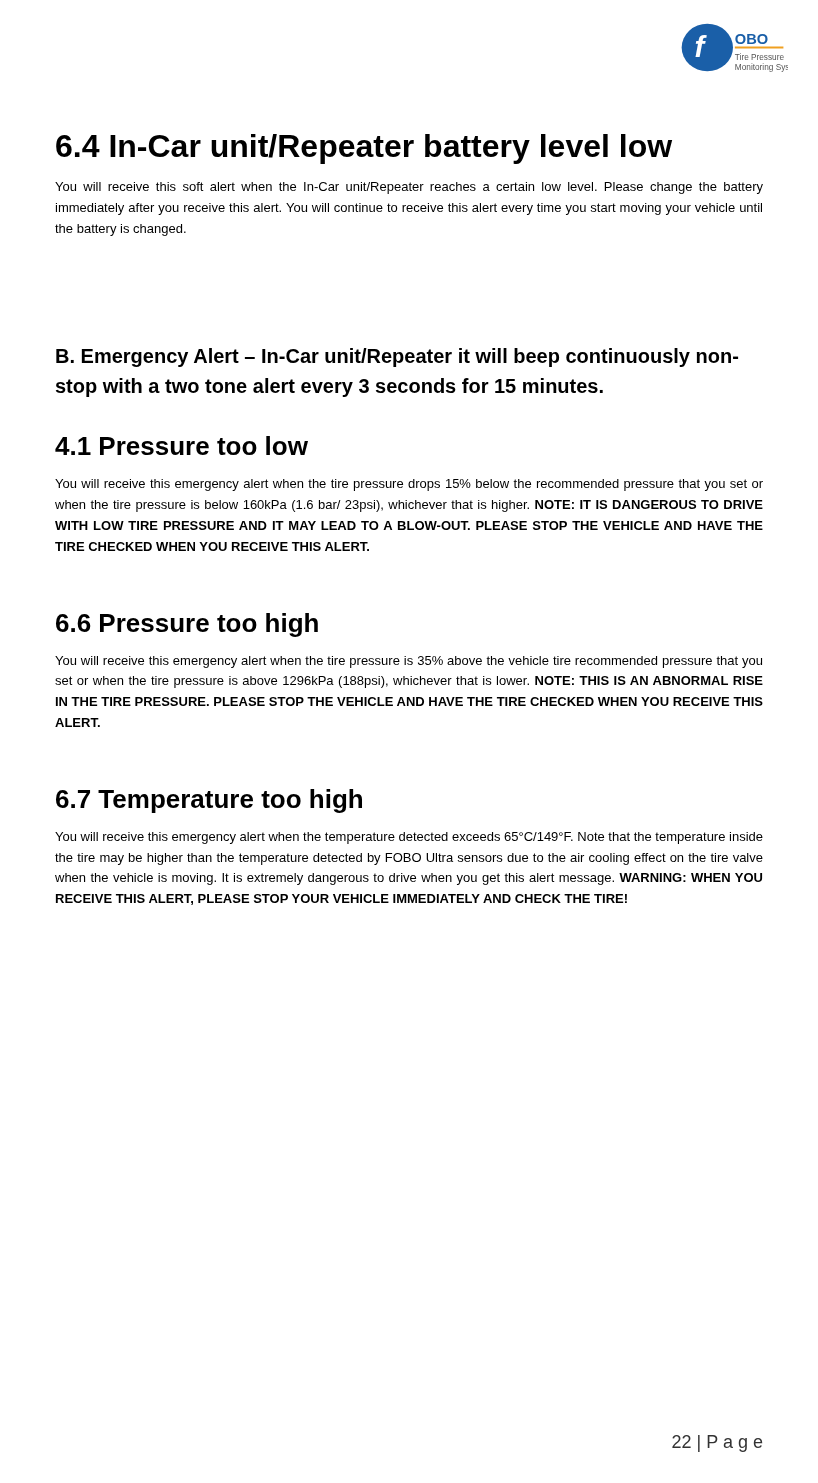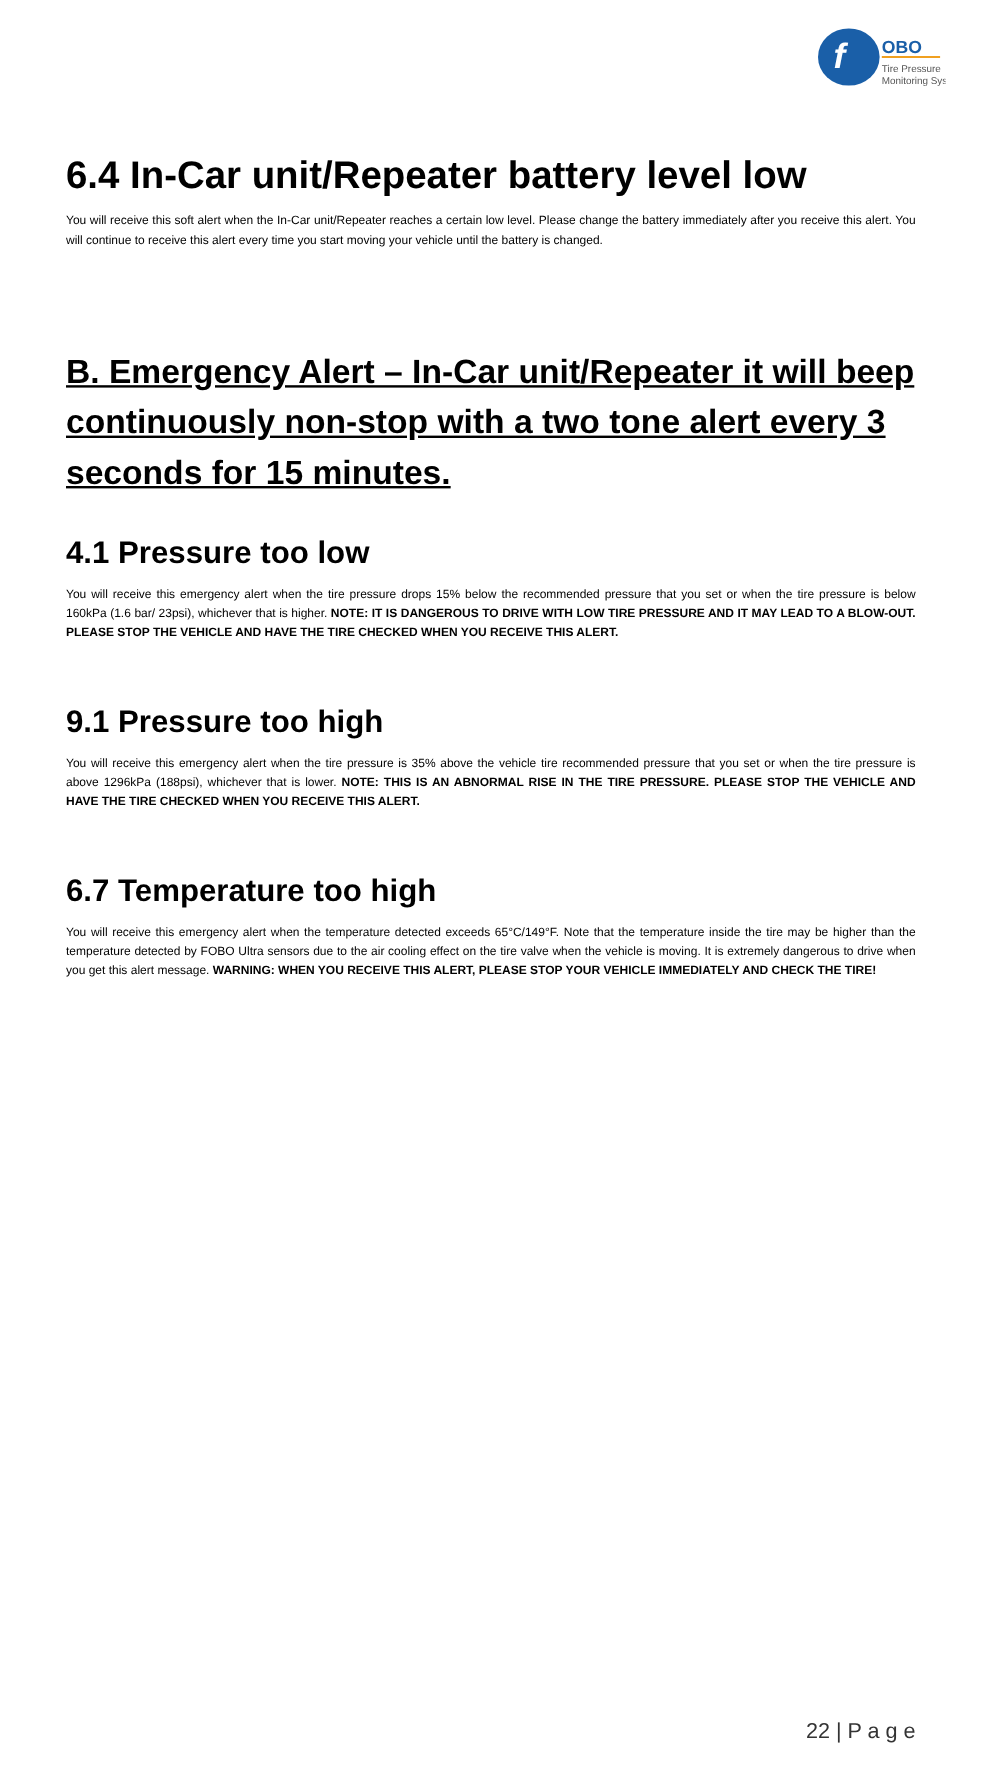--- a/index.html
+++ b/index.html
@@ -39,31 +39,30 @@
 
     .section-heading-64 {
       font-size: 32px;
       font-weight: bold;
       margin-top: 88px;
       margin-bottom: 12px;
       font-family: Arial, sans-serif;
     }
 
     .body-text {
-      font-size: 10px;
+      font-size: 13px;
       line-height: 1.6;
       text-align: justify;
       font-family: Arial, sans-serif;
     }
 
     .emergency-alert-heading {
-      font-size: 28px;
+      font-size: 20px;
       font-weight: bold;
-      text-decoration: underline;
-      margin-top: 40px;
+      margin-top: 62px;
       margin-bottom: 28px;
       font-family: Arial, sans-serif;
       line-height: 1.5;
     }
 
     .section-heading {
       font-size: 26px;
       font-weight: bold;
       margin-top: 30px;
       margin-bottom: 12px;
@@ -117,21 +116,21 @@
 
   <div class="emergency-alert-heading">B. Emergency Alert – In-Car unit/Repeater it will beep continuously non-stop with a two tone alert every 3 seconds for 15 minutes.</div>
 
   <h2 class="section-heading">4.1 Pressure too low</h2>
   <div class="body-text">
     <span>You will receive this emergency alert when the tire pressure drops 15% below the recommended pressure that you set or when the tire pressure is below 160kPa (1.6 bar/ 23psi), whichever that is higher. </span><span class="note-bold">NOTE: IT IS DANGEROUS TO DRIVE WITH LOW TIRE PRESSURE AND IT MAY LEAD TO A BLOW-OUT. PLEASE STOP THE VEHICLE AND HAVE THE TIRE CHECKED WHEN YOU RECEIVE THIS ALERT.</span>
   </div>
 
   <div class="spacer"></div>
 
-  <h2 class="section-heading">9.1 Pressure too high</h2>
+  <h2 class="section-heading">6.6 Pressure too high</h2>
   <div class="body-text">
     <span>You will receive this emergency alert when the tire pressure is 35% above the vehicle tire recommended pressure that you set or when the tire pressure is above 1296kPa (188psi), whichever that is lower. </span><span class="note-bold">NOTE: THIS IS AN ABNORMAL RISE IN THE TIRE PRESSURE. PLEASE STOP THE VEHICLE AND HAVE THE TIRE CHECKED WHEN YOU RECEIVE THIS ALERT.</span>
   </div>
 
   <div class="spacer"></div>
 
   <h2 class="section-heading">6.7 Temperature too high</h2>
   <div class="body-text">
     <span>You will receive this emergency alert when the temperature detected exceeds 65°C/149°F. Note that the temperature inside the tire may be higher than the temperature detected by FOBO Ultra sensors due to the air cooling effect on the tire valve when the vehicle is moving. It is extremely dangerous to drive when you get this alert message. </span><span class="note-bold">WARNING: WHEN YOU RECEIVE THIS ALERT, PLEASE STOP YOUR VEHICLE IMMEDIATELY AND CHECK THE TIRE!</span>
   </div>

